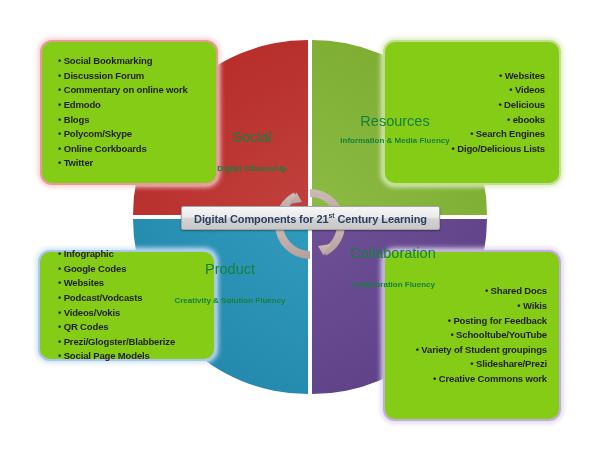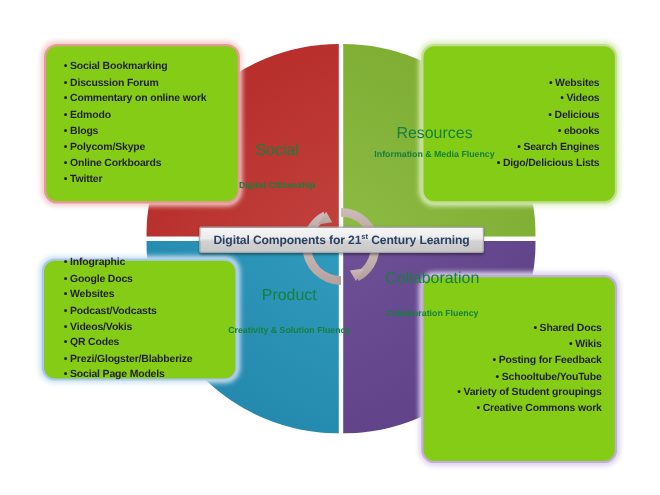--- a/index.html
+++ b/index.html
@@ -26,21 +26,21 @@
     left:40px;top:40px;width:178px;height:145px;
     border-color:#e79a9a;box-shadow:0 0 5px 2px #f3cdcd;
   }
   #box-social ul{padding-left:16px;}
   #box-resources{
     left:383px;top:40px;width:178px;height:145px;
     border-color:#c3dd92;box-shadow:0 0 5px 2px #dcedc0;
   }
   #box-resources ul{padding-right:14px;text-align:right;}
   #box-product{
-    left:38px;top:235px;width:178px;height:111px;
+    left:38px;top:250px;width:178px;height:111px;
     border-color:#a9c9ea;box-shadow:0 0 5px 2px #cfe2f5;
   }
   #box-product ul{padding-left:18px;}
   #box-collaboration{
     left:383px;top:250px;width:178px;height:171px;
     border-color:#c1aedc;box-shadow:0 0 5px 2px #dcd2ec;
   }
   #box-collaboration ul{padding-right:12px;text-align:right;}
 
   
@@ -64,21 +64,21 @@
     background:radial-gradient(circle at 25% 20%, #7a5ba5 0%, #5f4287 82%);}
 
   .quad-label{
     position:absolute;z-index:6;color:#15803d;text-align:center;
     width:150px;pointer-events:none;
   }
   .quad-label .title{font-size:14.5px;font-weight:400;line-height:19px;}
   .quad-label .sub{font-size:8px;font-weight:bold;line-height:11px;margin-top:16px;}
   #label-social{left:177px;top:128px;}
   #label-resources{left:320px;top:112px;}
-  #label-product{left:188px;top:260px;}
+  #label-product{left:155px;top:260px;}
   #label-collaboration{left:318px;top:244px;}
 
   
   #ring{position:absolute;left:268px;top:182px;width:84px;height:84px;z-index:4;}
 
   
   #banner{
     position:absolute;left:181px;top:206px;width:257px;height:22px;z-index:8;
     background:linear-gradient(to bottom,#f6f6f6 0%,#ebebeb 45%,#d2d2d2 55%,#c8c8c8 100%);
     border:1px solid #a6a6a6;border-radius:2px;
@@ -166,33 +166,34 @@
         <li>Videos</li>
         <li>Delicious</li>
         <li>ebooks</li>
         <li>Search Engines</li>
         <li>Digo/Delicious Lists</li>
       </ul>
   </div>
   <div class="listbox" id="box-product">
     <ul>
         <li>Infographic</li>
-        <li>Google Docs</li>
+        <li>Google Codes</li>
         <li>Websites</li>
         <li>Podcast/Vodcasts</li>
         <li>Videos/Vokis</li>
         <li>QR Codes</li>
         <li>Prezi/Glogster/Blabberize</li>
         <li>Social Page Models</li>
       </ul>
   </div>
   <div class="listbox" id="box-collaboration">
     <ul>
         <li>Shared Docs</li>
         <li>Wikis</li>
         <li>Posting for Feedback</li>
         <li>Schooltube/YouTube</li>
         <li>Variety of Student groupings</li>
+        <li>Slideshare/Prezi</li>
         <li>Creative Commons work</li>
       </ul>
   </div>
 
 </div>
 
 </body></html>

